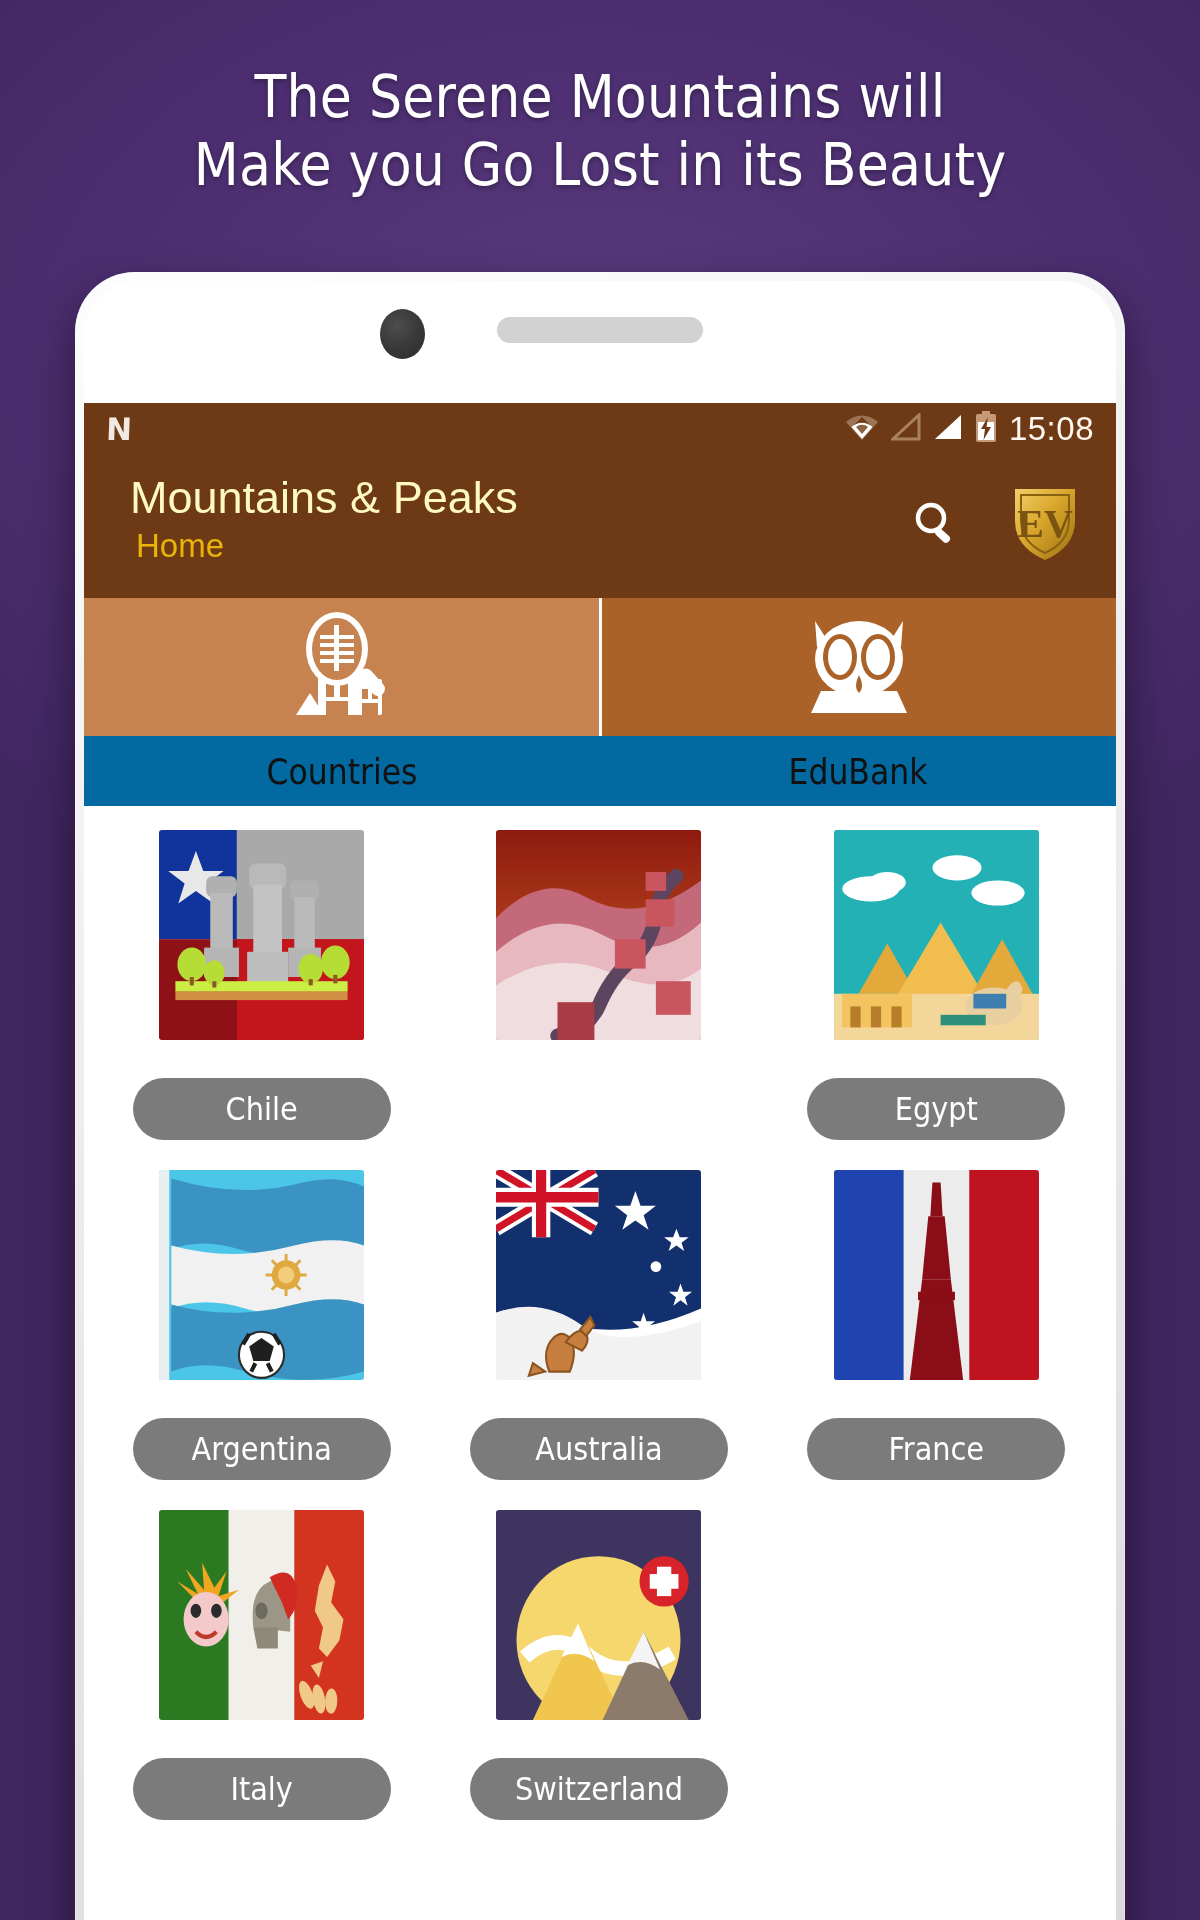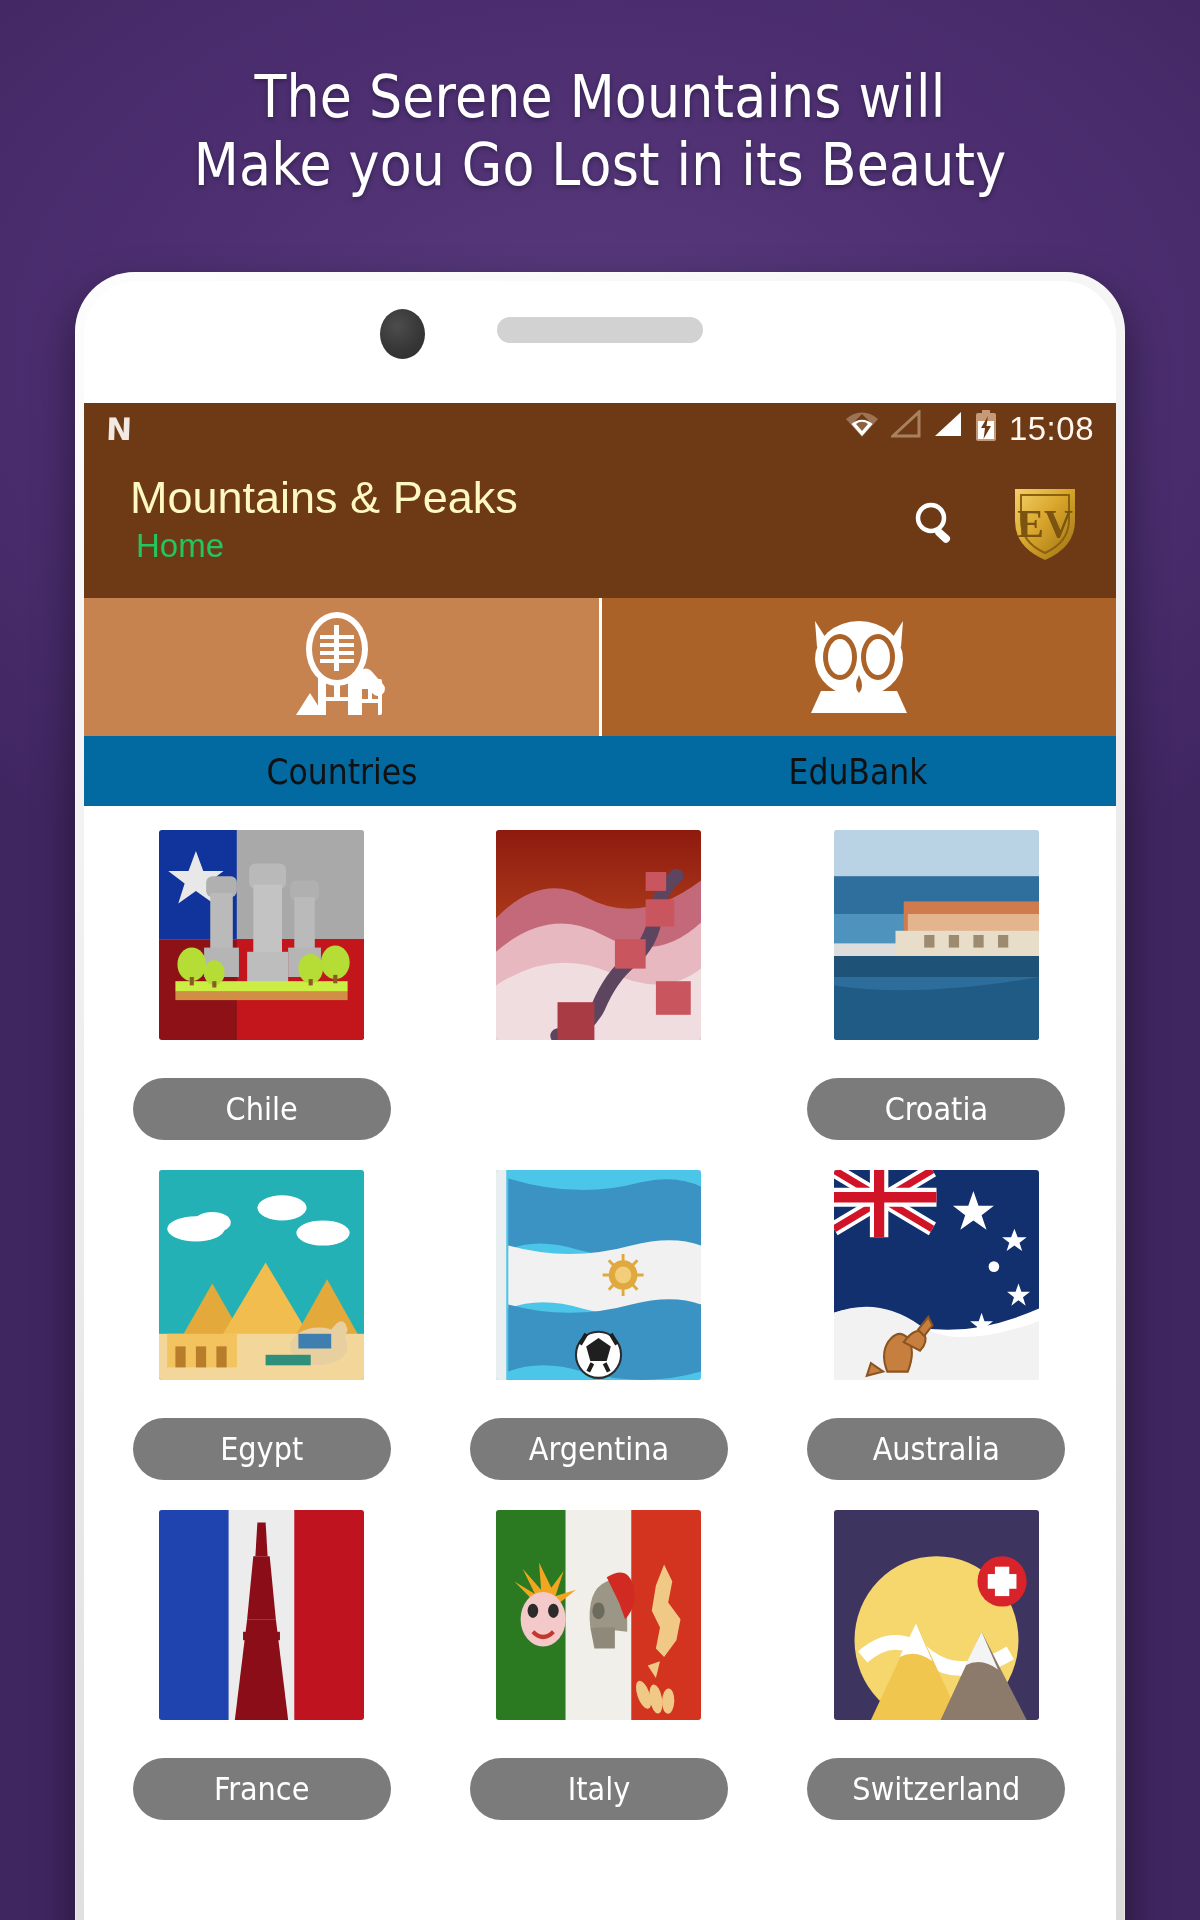--- a/index.html
+++ b/index.html
@@ -58,36 +58,36 @@
     background:#ffffff; overflow:hidden;
   }
 
   
   .statusbar{
     height:52px; background:#6e3a16;
     display:flex; align-items:center; padding:0 22px;
     color:#f3ece6;
   }
   .sb-left{ display:flex; align-items:center; gap:10px; }
-  .sb-right{ margin-left:auto; display:flex; align-items:flex-start; gap:12px; }
+  .sb-right{ margin-left:auto; display:flex; align-items:center; gap:12px; }
   .nlogo{
     font-family:"DejaVu Sans",sans-serif; font-weight:700; font-size:31px;
     color:#f1e9e2; transform:skewX(-2deg); line-height:1;
   }
   .clock{ font-size:33px; color:#fff7f0; letter-spacing:.5px; }
 
   
   .appbar{
     height:143px; background:#6e3a16;
     display:flex; align-items:flex-start; padding:12px 24px 0 24px;
     position:relative;
   }
   .titles{ padding-left:22px; padding-top:6px; }
   .app-title{ font-size:45px; color:#fef9c3; font-weight:400; line-height:1.12; }
-  .app-sub{ font-size:33px; color:#22c55e; font-weight:400; margin-top:4px; padding-left:6px;}
+  .app-sub{ font-size:33px; color:#eab308; font-weight:400; margin-top:4px; padding-left:6px;}
   .appbar-actions{ margin-left:auto; display:flex; align-items:center; gap:46px; padding-top:18px; padding-right:12px;}
 
   
   .tabs{ display:flex; height:138px; }
   .tab{ flex:1; display:flex; align-items:center; justify-content:center; position:relative; }
   .tab-countries{ background:#c6824f; }
   .tab-edubank{ background:#aa6229; }
   .tab-divider{ width:3px; background:#ffffff; }
 
   .tablabels{ display:flex; background:#0369a1; }
@@ -302,42 +302,20 @@
               <path d="M88 22 Q80 28 78 40 Q76 54 66 62 Q56 70 50 84 Q44 96 30 98" fill="none" stroke="#5d4560" stroke-width="7" stroke-linecap="round"></path>
               <rect x="73" y="20" width="10" height="9" fill="#c9565f"></rect>
               <rect x="73" y="33" width="14" height="13" fill="#c9565f"></rect>
               <rect x="58" y="52" width="15" height="14" fill="#c9565f"></rect>
               <rect x="78" y="72" width="17" height="16" fill="#c9565f"></rect>
               <rect x="30" y="82" width="18" height="18" fill="#a93b44"></rect>
             </svg>
           </div>
         </div>
 
-        <div class="cell">
-          <div class="thumb">
-            <svg class="art" viewBox="0 0 100 100" preserveAspectRatio="none">
-              <rect width="100" height="26" fill="#b9d3e4"></rect>
-              <rect y="22" width="100" height="24" fill="#2f6f9e"></rect>
-              <rect y="40" width="100" height="14" fill="#4e93bd"></rect>
-              <g>
-                <rect x="34" y="34" width="66" height="16" fill="#cf7b4d"></rect>
-                <rect x="36" y="40" width="64" height="12" fill="#e3b48d"></rect>
-                <rect x="30" y="48" width="70" height="14" fill="#e8ddc8"></rect>
-                <rect x="44" y="50" width="5" height="6" fill="#9d8b70"></rect>
-                <rect x="56" y="50" width="5" height="6" fill="#9d8b70"></rect>
-                <rect x="68" y="50" width="5" height="6" fill="#9d8b70"></rect>
-                <rect x="80" y="50" width="5" height="6" fill="#9d8b70"></rect>
-              </g>
-              <rect y="60" width="100" height="40" fill="#2c6d9c"></rect>
-              <rect y="60" width="100" height="10" fill="#1e5276"></rect>
-              <path d="M0 100 L0 74 Q40 80 100 70 L100 100 Z" fill="#205b85"></path>
-            </svg>
-          </div>
-          <div class="pill">Croatia</div>
-        </div>
 
         <div class="cell">
           <div class="thumb">
             <svg class="art" viewBox="0 0 100 100" preserveAspectRatio="none">
               <rect width="100" height="100" fill="#23b1b6"></rect>
               <ellipse cx="18" cy="28" rx="14" ry="6" fill="#ffffff"></ellipse>
               <ellipse cx="26" cy="25" rx="9" ry="5" fill="#ffffff"></ellipse>
               <ellipse cx="60" cy="18" rx="12" ry="6" fill="#ffffff"></ellipse>
               <ellipse cx="80" cy="30" rx="13" ry="6" fill="#ffffff"></ellipse>
               <path d="M12 78 L26 54 L40 78 Z" fill="#e3a93a"></path>

